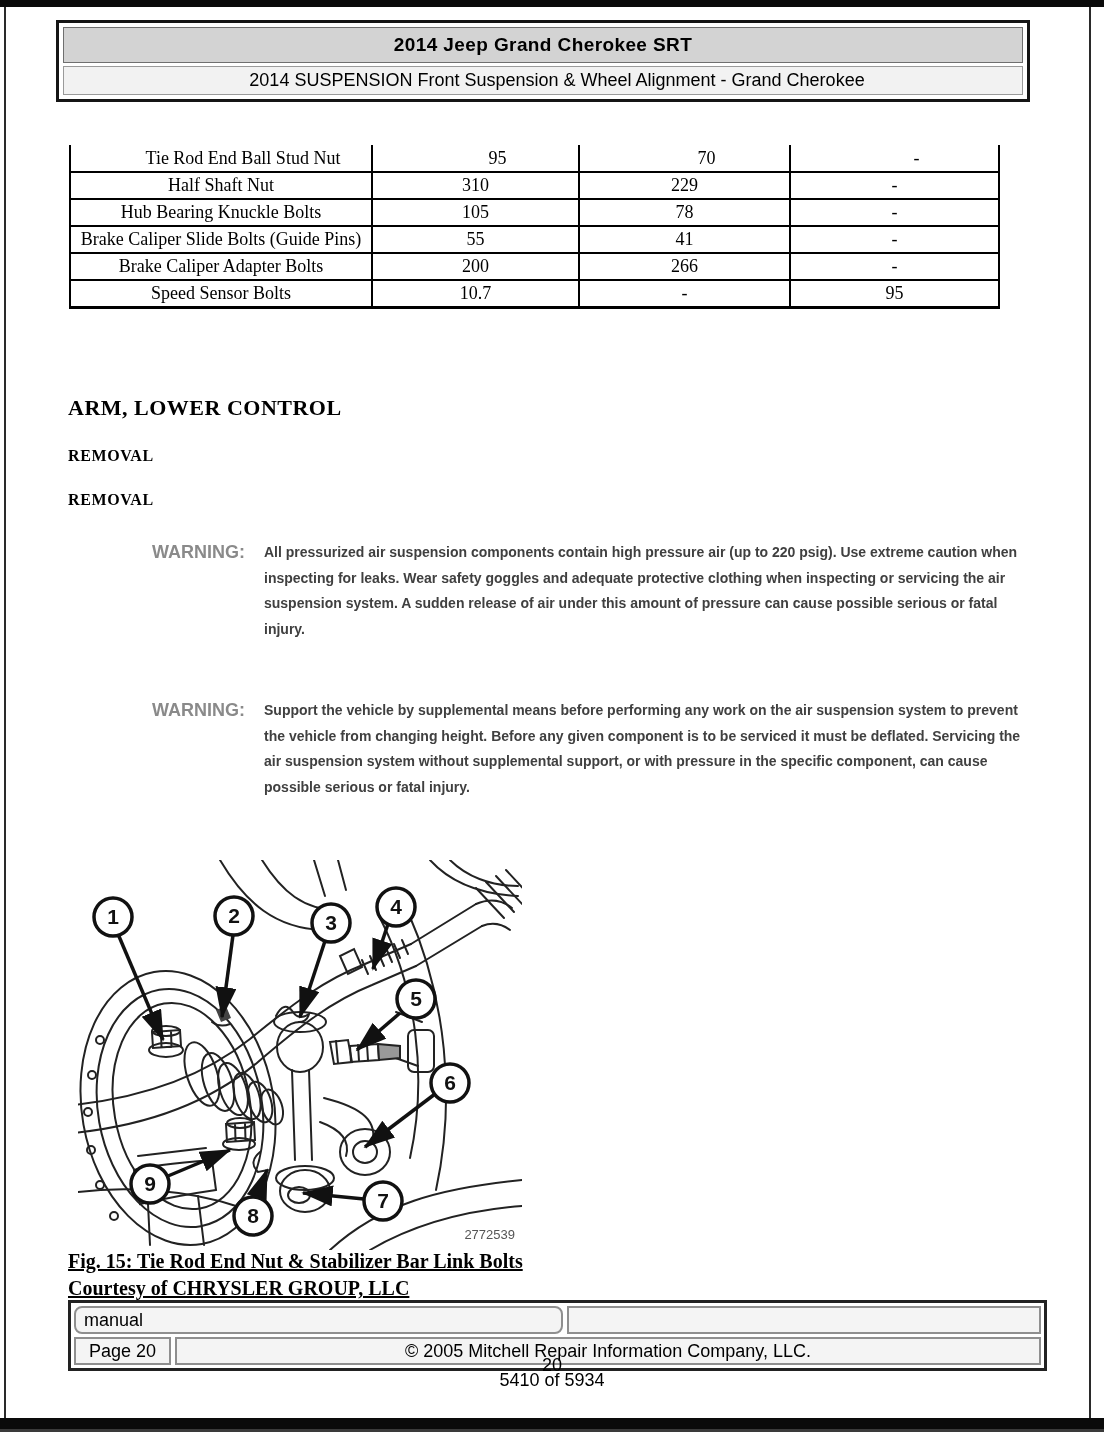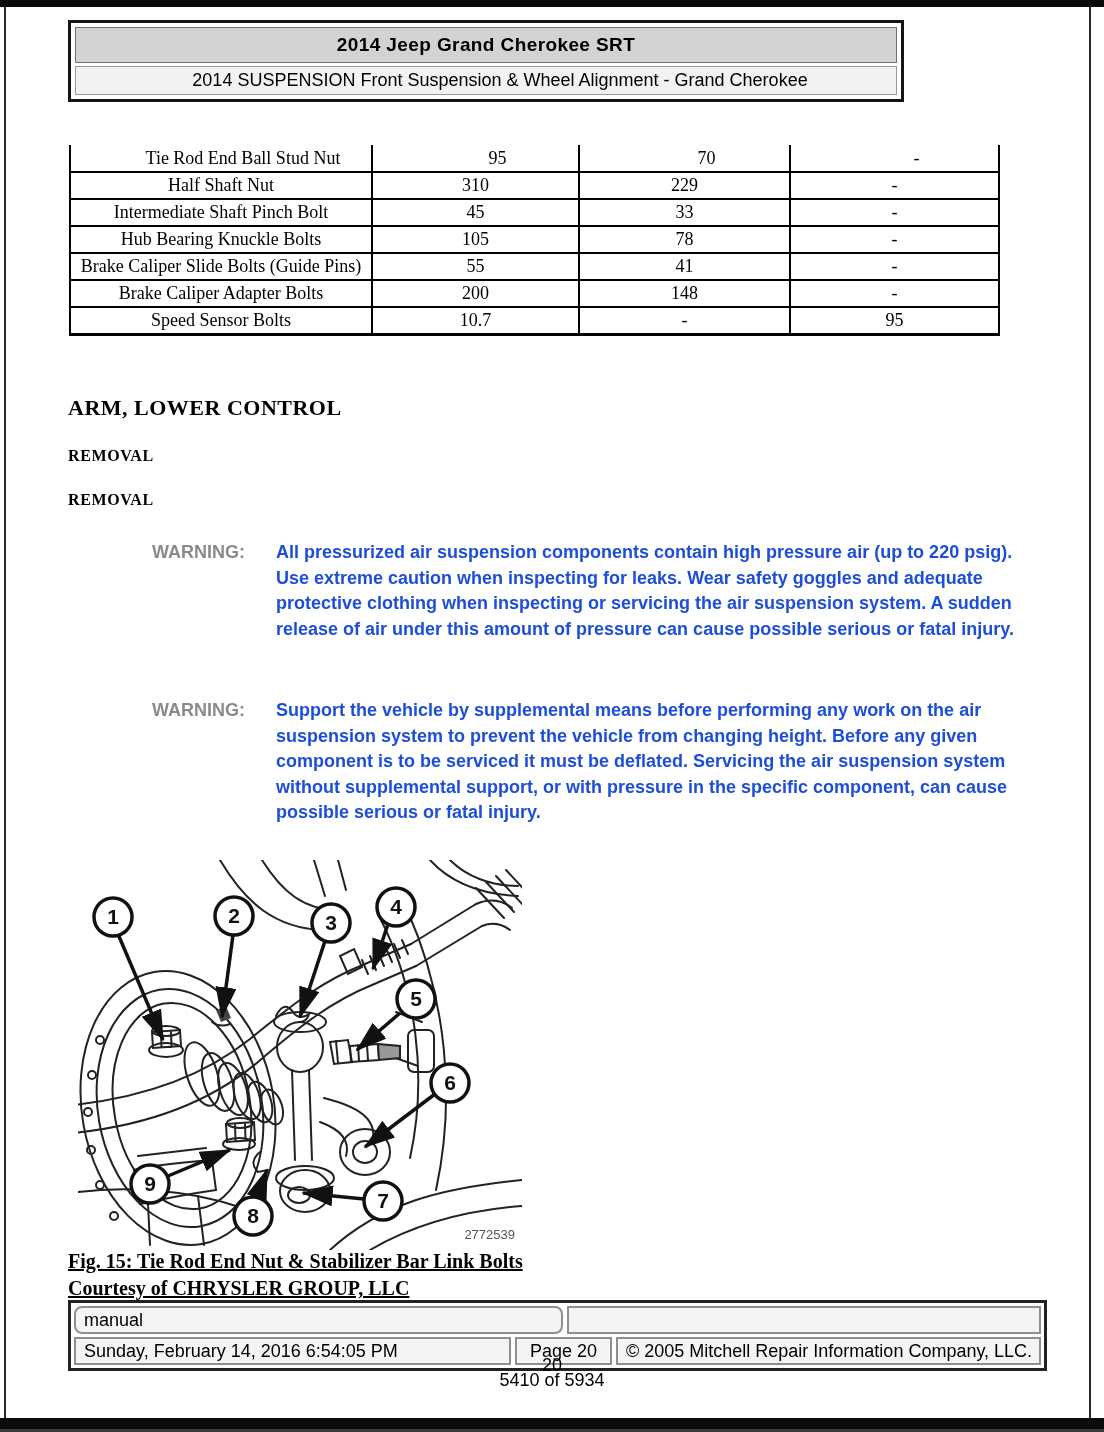--- a/index.html
+++ b/index.html
@@ -11,21 +11,21 @@
     color:#000;
     overflow:hidden;
   }
   
   .bar-top    { position:absolute; left:0; top:0; width:1104px; height:7px; background:#0a0a0a; }
   .line-left  { position:absolute; left:4px; top:7px; width:2px; height:1413px; background:#2a2a2a; }
   .line-right { position:absolute; left:1089px; top:7px; width:2px; height:1413px; background:#2a2a2a; }
   .bar-bottom { position:absolute; left:0; top:1418px; width:1104px; height:14px; background:#0a0a0a; border-bottom:3px solid #3a3a3a; }
 
   
-  .hdr-box { position:absolute; left:68px; top:20px; width:836px; border:3px solid #151515; background:#fff; padding:4px; }
+  .hdr-box { position:absolute; left:56px; top:20px; width:974px; border:3px solid #151515; background:#fff; padding:4px; }
   .hdr-title { background:#d3d3d3; border:1px solid #6f6f6f; height:36px; line-height:34px; text-align:center;
                font-size:19px; font-weight:bold; letter-spacing:0.4px; }
   .hdr-sub   { background:#f2f2f2; border:1px solid #9a9a9a; height:29px; line-height:27px; text-align:center;
                font-size:18px; margin-top:3px;padding-left:28px; }
 
   
   table.torque { position:absolute; left:69px; top:145px; width:931px; border-collapse:collapse; table-layout:fixed;
                  font-family:"Liberation Serif", serif; font-size:18px; }
   table.torque td { border:2px solid #000; text-align:center; vertical-align:middle; padding:1px 4px; height:27px; }
   table.torque tr:first-child td { border-top:none;padding-left:48px; }
@@ -37,21 +37,21 @@
            font-size:22px; letter-spacing:0.5px; }
   .h-rem1 { position:absolute; left:68px; top:447px; font-family:"Liberation Serif", serif; font-weight:bold;
             font-size:16px; letter-spacing:0.6px; }
   .h-rem2 { position:absolute; left:68px; top:491px; font-family:"Liberation Serif", serif; font-weight:bold;
             font-size:16px; letter-spacing:0.6px; }
 
   
   .warning { position:absolute; left:152px; display:flex; width:892px; }
   .warning.w1 { top:540px; } .warning.w2 { top:698px; }
   .warn-label { flex:none; width:112px; font-weight:bold; font-size:18px; line-height:25.5px; color:#8a8a8a; }
-  .warn-text  { margin-left:12px; width:764px; font-weight:bold; font-size:18px; line-height:25.5px; color:#1d4ed8; }
+  .warn-text  { width:764px; font-weight:bold; font-size:14px; line-height:25.5px; color:#404040; }
 
   
   .diagram { position:absolute; left:78px; top:860px; }
   .cap1 { position:absolute; left:68px; top:1250px; font-family:"Liberation Serif", serif; font-weight:bold;
           font-size:20px; text-decoration:underline; }
   .cap2 { position:absolute; left:68px; top:1277px; font-family:"Liberation Serif", serif; font-weight:bold;
           font-size:20px; text-decoration:underline;text-align:center; }
 
   
   .ftr-box { position:absolute; left:68px; top:1300px; width:979px; border:3px solid #222; background:#fff; padding:3px; }
@@ -88,41 +88,35 @@
     <td class="colC">70</td>
     <td class="colD">-</td>
   </tr>
   <tr>
     <td>Half Shaft Nut</td>
     <td>310</td>
     <td>229</td>
     <td>-</td>
   </tr>
   <tr>
-    <td>Intermediate Shaft Pinch Bolt</td>
-    <td>45</td>
-    <td>33</td>
-    <td>-</td>
-  </tr>
-  <tr>
     <td>Hub Bearing Knuckle Bolts</td>
     <td>105</td>
     <td>78</td>
     <td>-</td>
   </tr>
   <tr>
     <td>Brake Caliper Slide Bolts (Guide Pins)</td>
     <td>55</td>
     <td>41</td>
     <td>-</td>
   </tr>
   <tr>
     <td>Brake Caliper Adapter Bolts</td>
     <td>200</td>
-    <td>148</td>
+    <td>266</td>
     <td>-</td>
   </tr>
   <tr>
     <td>Speed Sensor Bolts</td>
     <td>10.7</td>
     <td>-</td>
     <td>95</td>
   </tr>
 </tbody>
   </table>
@@ -278,20 +272,19 @@
 
 <div class="cap1">Fig. 15: Tie Rod End Nut &amp; Stabilizer Bar Link Bolts</div>
 <div class="cap2">Courtesy of CHRYSLER GROUP, LLC</div>
 
 <div class="ftr-box">
   <div class="ftr-row">
     <div class="cell c-doc">manual</div>
     <div class="cell c-empty"></div>
   </div>
   <div class="ftr-row">
-    <div class="cell c-date">Sunday, February 14, 2016 6:54:05 PM</div>
     <div class="cell c-page">Page 20</div>
     <div class="cell c-copy">© 2005 Mitchell Repair Information Company, LLC.</div>
   </div>
 </div>
 
 <div class="pg20">20</div>
 <div class="pgpos">5410 of 5934</div>
 
 </body></html>

